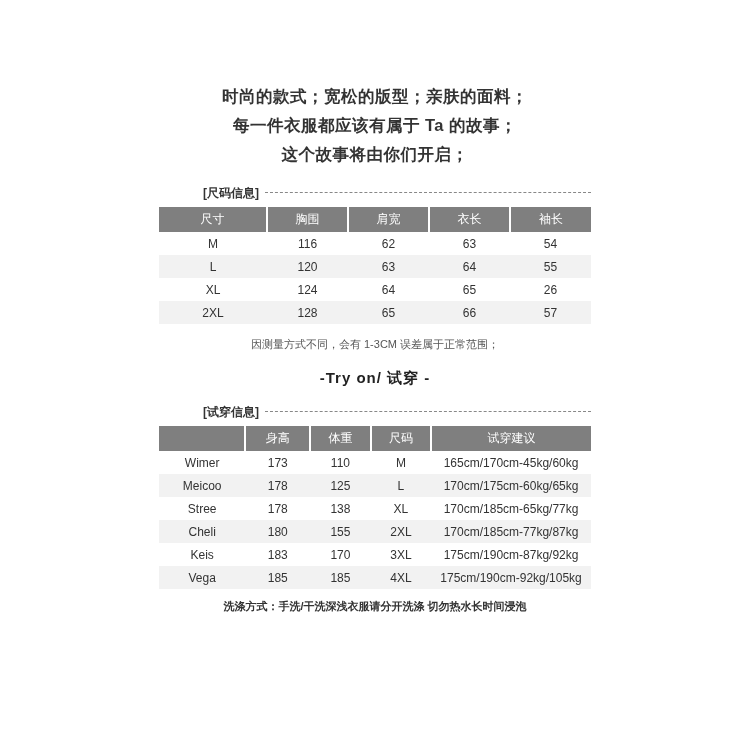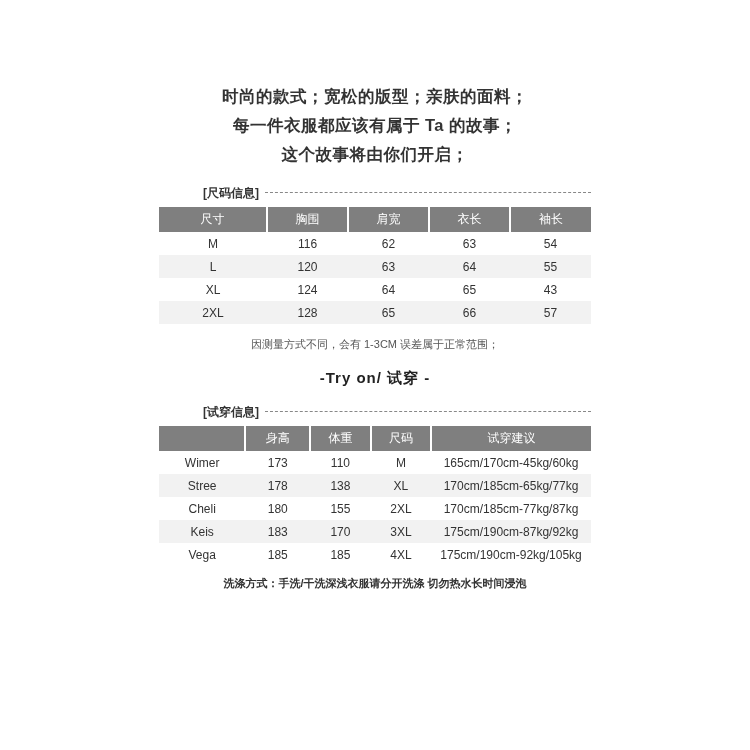--- a/index.html
+++ b/index.html
@@ -138,21 +138,21 @@
           <td>120</td>
           <td>63</td>
           <td>64</td>
           <td>55</td>
         </tr>
         <tr>
           <td>XL</td>
           <td>124</td>
           <td>64</td>
           <td>65</td>
-          <td>43</td>
+          <td>26</td>
         </tr>
         <tr>
           <td>2XL</td>
           <td>128</td>
           <td>65</td>
           <td>66</td>
           <td>57</td>
         </tr>
       </tbody>
   </table>
@@ -180,20 +180,27 @@
       </thead>
     <tbody>
         <tr>
           <td>Wimer</td>
           <td>173</td>
           <td>110</td>
           <td>M</td>
           <td>165cm/170cm-45kg/60kg</td>
         </tr>
         <tr>
+          <td>Meicoo</td>
+          <td>178</td>
+          <td>125</td>
+          <td>L</td>
+          <td>170cm/175cm-60kg/65kg</td>
+        </tr>
+        <tr>
           <td>Stree</td>
           <td>178</td>
           <td>138</td>
           <td>XL</td>
           <td>170cm/185cm-65kg/77kg</td>
         </tr>
         <tr>
           <td>Cheli</td>
           <td>180</td>
           <td>155</td>

